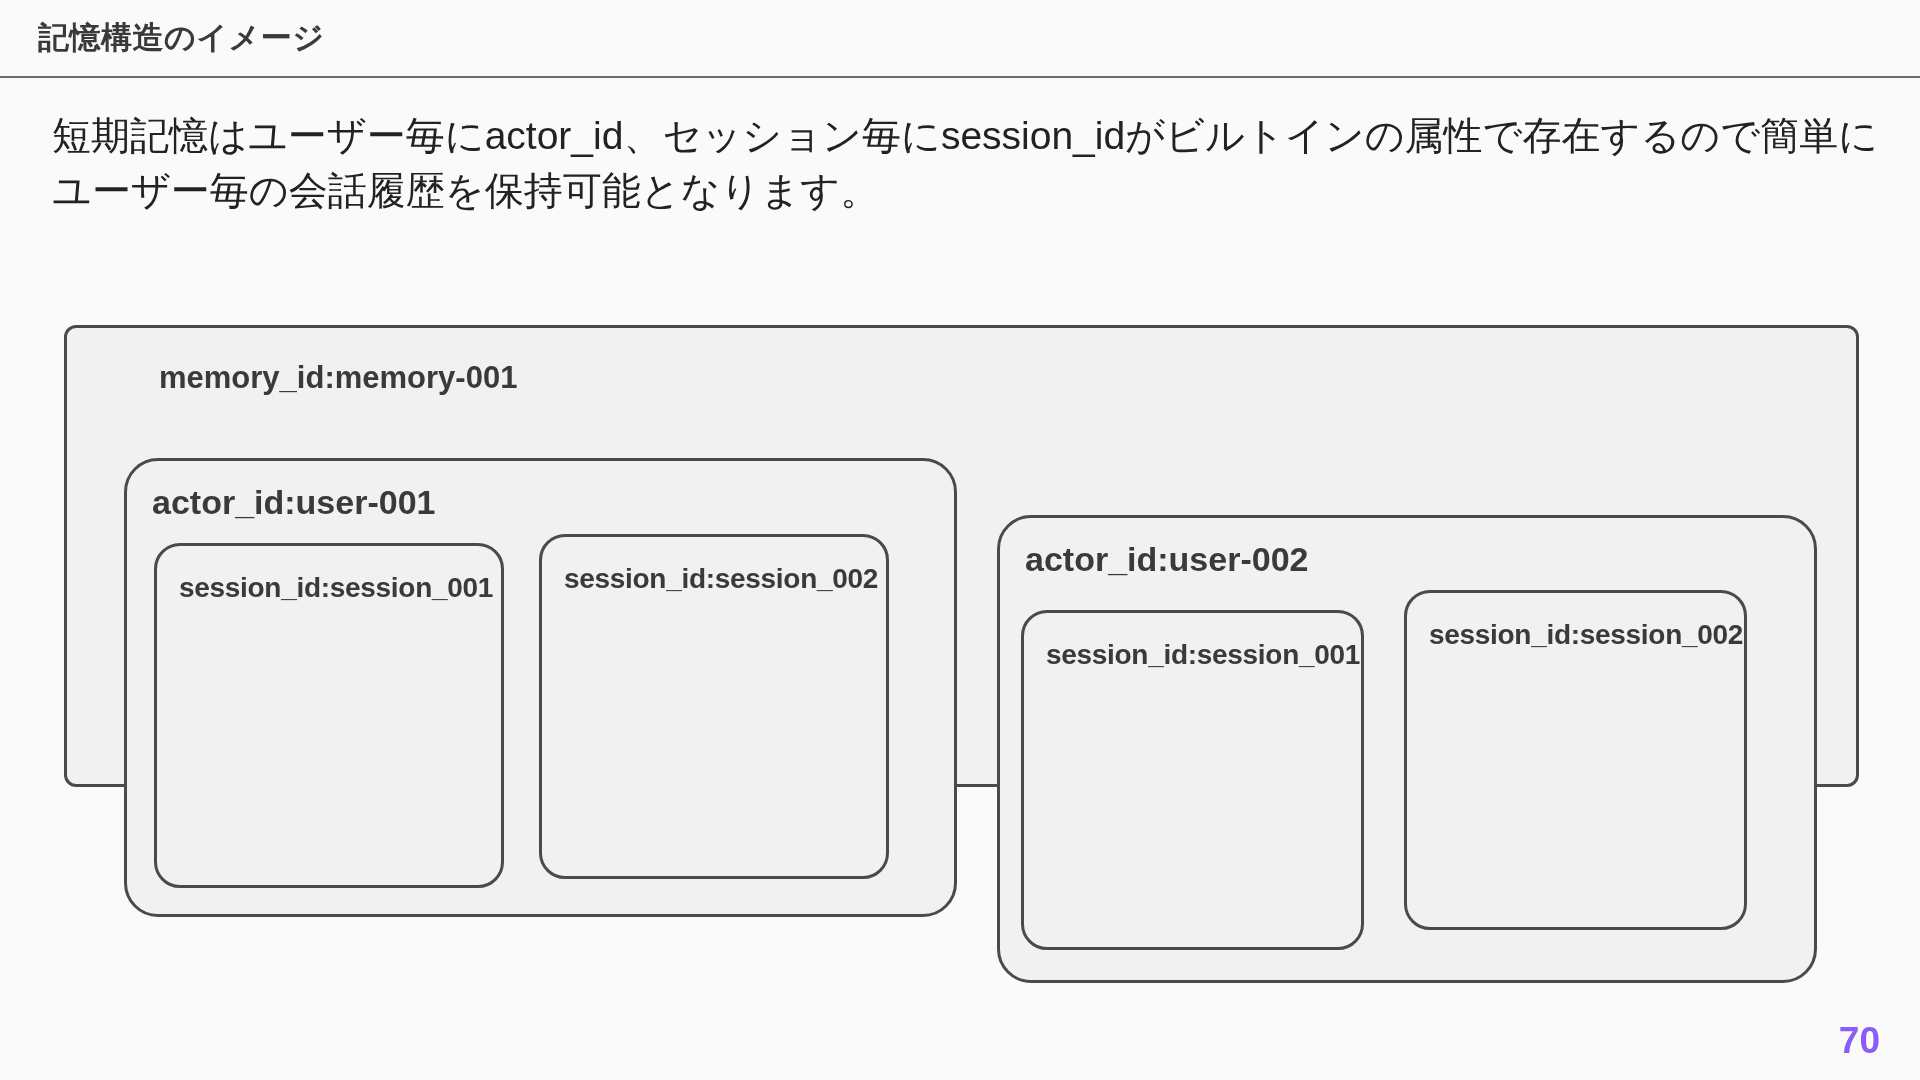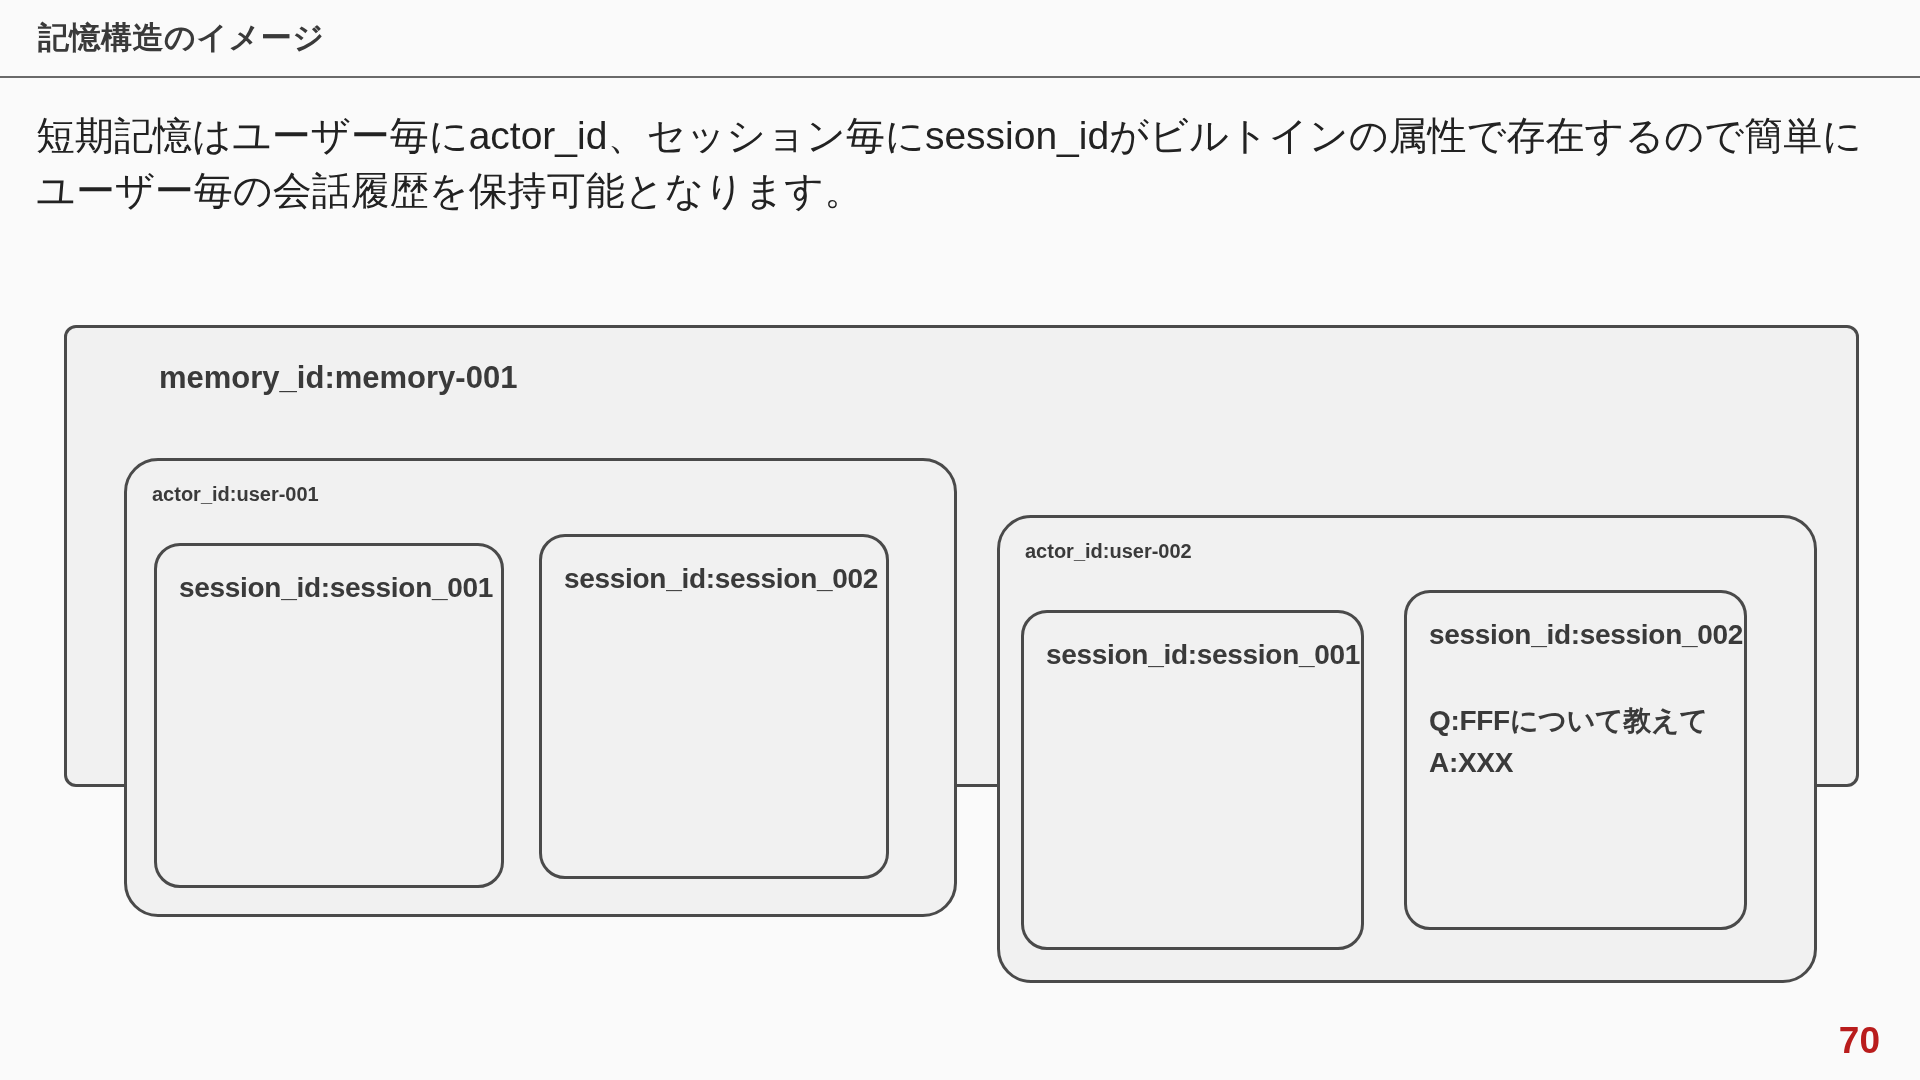--- a/index.html
+++ b/index.html
@@ -33,21 +33,21 @@
     font-weight: bold;
     color: #3a3a3a;
     margin-left: 38px;
     letter-spacing: 0.5px;
     white-space: nowrap;
   }
 
   
   .lead-paragraph {
     position: absolute;
-    left: 36px;
+    left: 52px;
     top: 108px;
     width: 1840px;
     font-size: 39px;
     line-height: 1.42;
     color: #222222;
     letter-spacing: 0px;
   }
 
   
   .diagram {
@@ -98,21 +98,21 @@
     top: 140px;
     width: 820px;
     height: 468px;
     margin-top: 47px;
   }
 
   .actor-label {
     position: absolute;
     left: 25px;
     top: 22px;
-    font-size: 20px;
+    font-size: 34px;
     font-weight: bold;
     color: #3a3a3a;
     white-space: nowrap;
   }
 
   .session-box {
     position: absolute;
     box-sizing: border-box;
     border: 3px solid #4a4a4a;
     border-radius: 26px;
@@ -167,21 +167,21 @@
     padding-left: 18px;
   }
 
   
   .page-number {
     position: absolute;
     right: 40px;
     bottom: 18px;
     font-size: 37px;
     font-weight: bold;
-    color: #b91c1c;
+    color: #8b5cf6;
   }
 </style>
 </head>
 <body>
 
 <div class="slide-header">
   <div class="slide-title">記憶構造のイメージ</div>
 </div>
 
 <div class="lead-paragraph">短期記憶はユーザー毎にactor_id、セッション毎にsession_idがビルトインの属性で存在するので簡単にユーザー毎の会話履歴を保持可能となります。</div>
@@ -200,20 +200,18 @@
       </div>
     </div>
 
     <div class="actor-box actor-2">
       <div class="actor-label">actor_id:user-002</div>
       <div class="session-box s-1">
         <div class="session-id">session_id:session_001</div>
       </div>
       <div class="session-box s-2">
         <div class="session-id">session_id:session_002</div>
-        <div class="qa-block">Q:FFFについて教えて
-A:XXX</div>
       </div>
     </div>
   </div>
 </div>
 
 <div class="page-number">70</div>
 
 </body></html>

